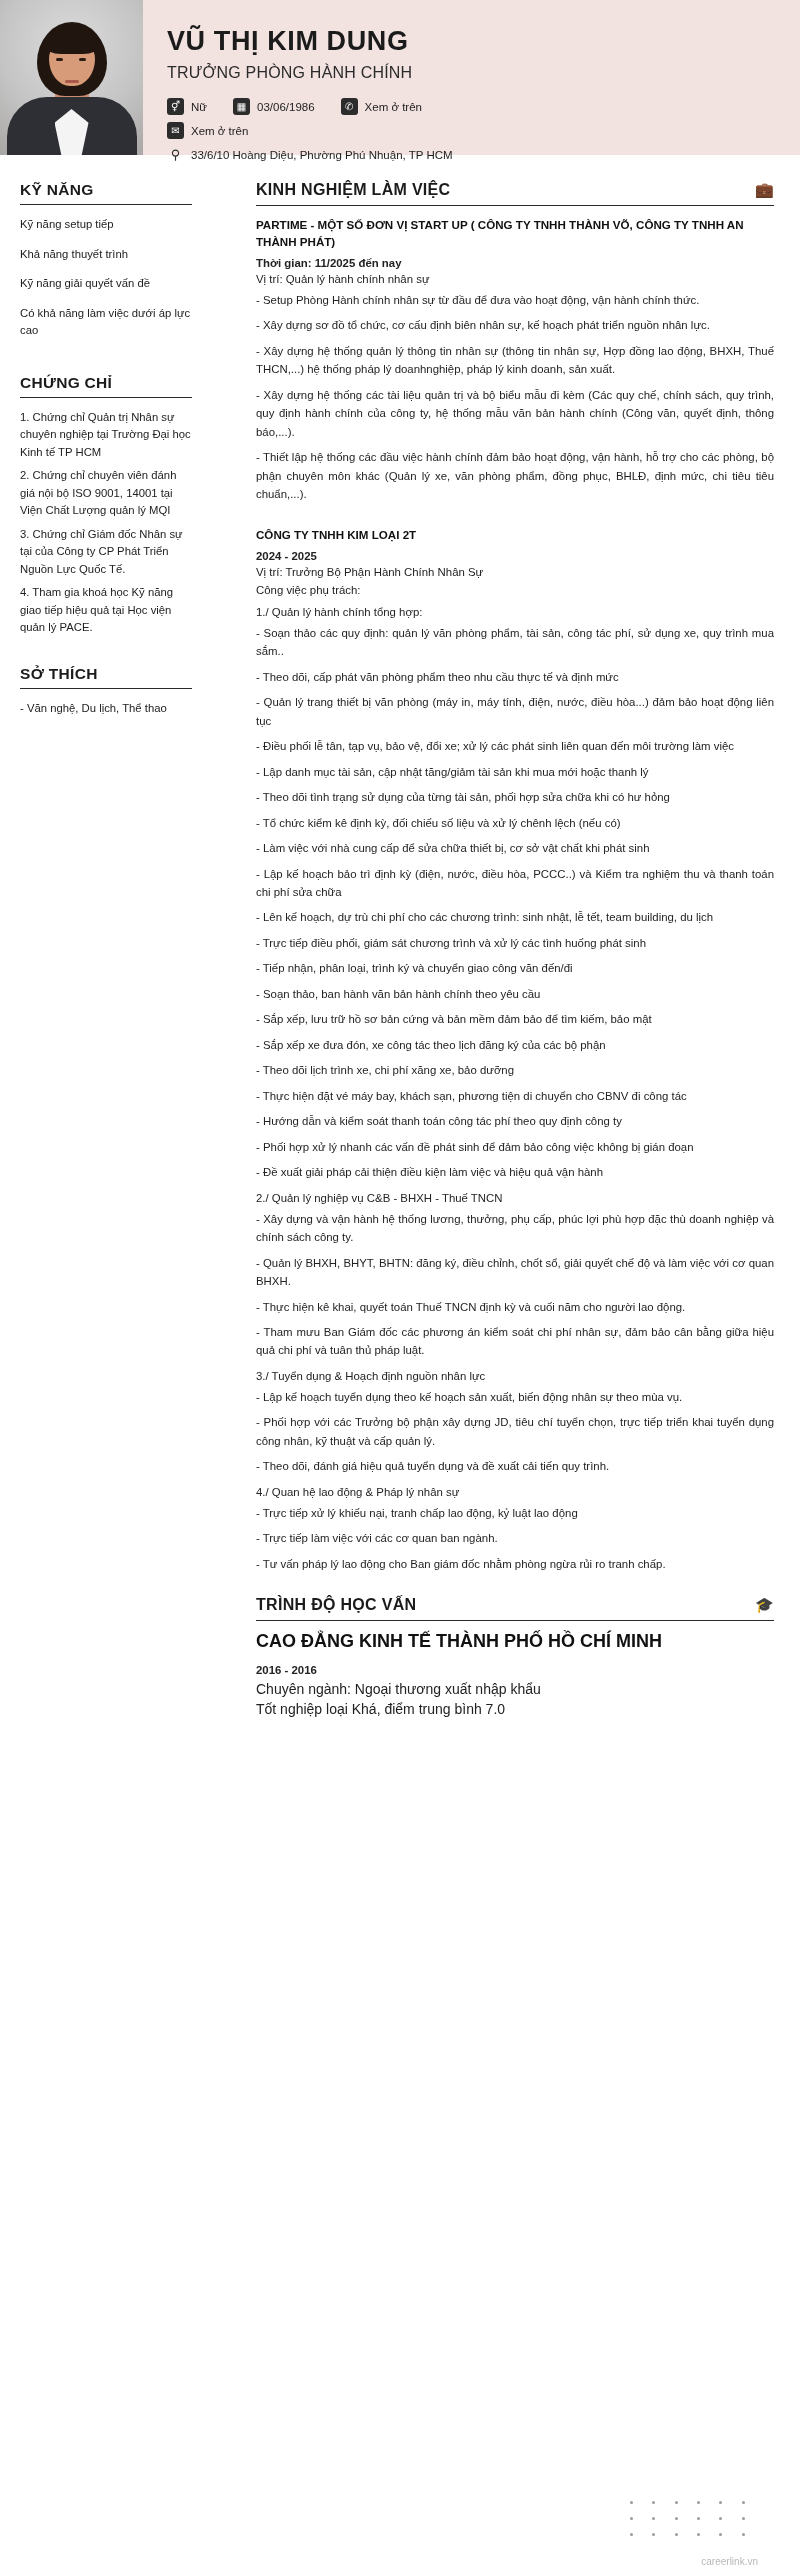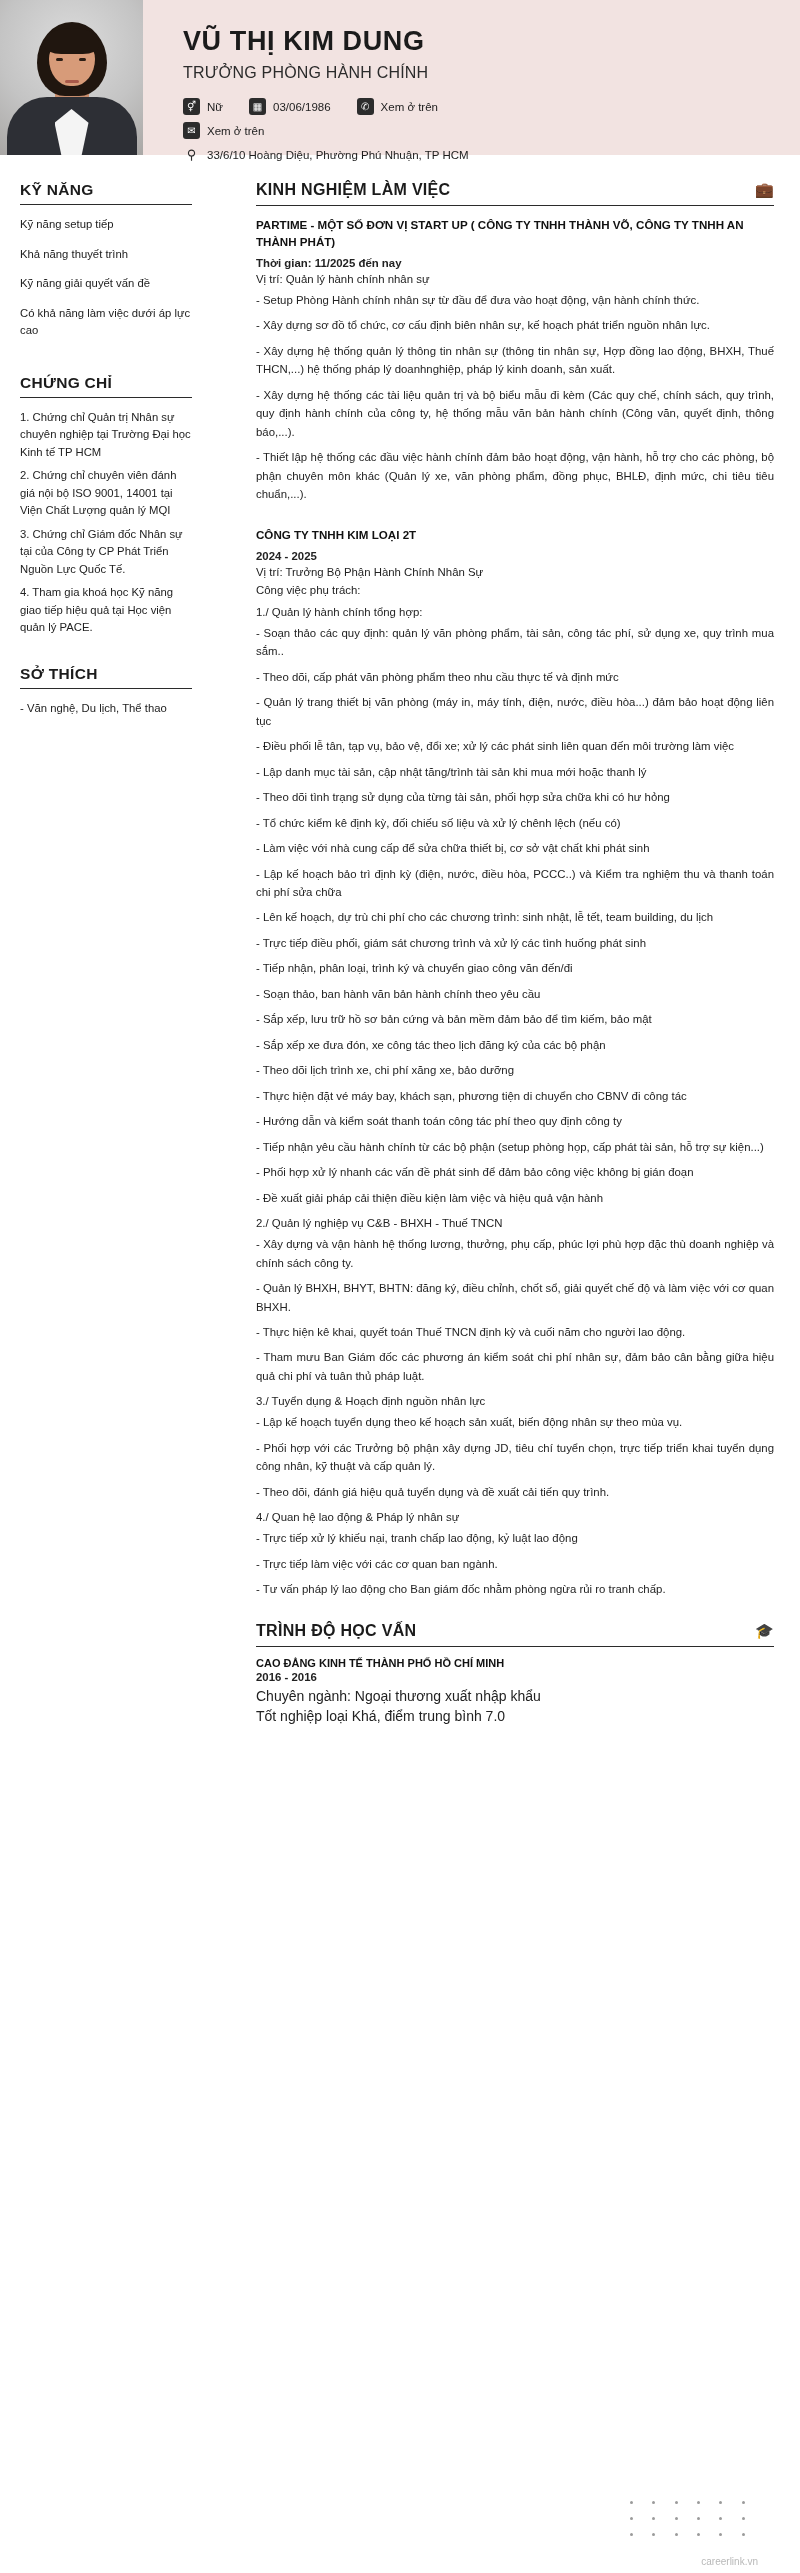--- a/index.html
+++ b/index.html
@@ -114,21 +114,20 @@
     position: absolute;
     left: 50%; transform: translateX(-50%);
     bottom: 0; width: 34px; height: 46px;
     background: #f4f4f4;
     clip-path: polygon(50% 0, 100% 30%, 80% 100%, 20% 100%, 0 30%);
     z-index: 3;
   }
   .name-block {
     padding: 26px 0 0 24px;
     flex: 1;
-    margin-left: 16px;
   }
   .name {
     font-size: 27px;
     font-weight: bold;
     letter-spacing: 0.6px;
     color: #1b1b1b;
     line-height: 1.15;
   }
   .role {
     font-size: 16px;
@@ -205,21 +204,21 @@
     text-align: justify;
     color: #232323;
   }
   .group-head {
     font-size: 11.4px;
     margin: 10px 0 6px;
     color: #232323;
   }
   .blk-gap { height: 16px; }
   .edu-school {
-    font-size: 11px; font-weight: bold; margin-bottom: 2px; color: #111;
+    font-size: 18px; font-weight: bold; margin-bottom: 12px; color: #111;
   }
   .edu-year { font-size: 11.4px; font-weight: bold; margin-bottom: 5px; }
   .edu-line { font-size: 14px; margin-bottom: 4px; }
   .dots {
     position: absolute;
     right: 40px; bottom: 28px;
     width: 130px; height: 44px;
     display: grid;
     grid-template-columns: repeat(6, 1fr);
     grid-template-rows: repeat(3, 1fr);
@@ -353,35 +352,34 @@
         <div class="job-meta">2024 - 2025</div>
         <div class="job-sub">Vị trí: Trưởng Bộ Phận Hành Chính Nhân Sự</div>
         <div class="job-sub">Công việc phụ trách:</div>
 
         <div class="group-head">1./ Quản lý hành chính tổng hợp:</div>
         <div class="bullets">
           <p>- Soạn thảo các quy định: quản lý văn phòng phẩm, tài sản, công tác phí, sử dụng xe, quy trình mua sắm..</p>
           <p>- Theo dõi, cấp phát văn phòng phẩm theo nhu cầu thực tế và định mức</p>
           <p>- Quản lý trang thiết bị văn phòng (máy in, máy tính, điện, nước, điều hòa...) đảm bảo hoạt động liên tục</p>
           <p>- Điều phối lễ tân, tạp vụ, bảo vệ, đổi xe; xử lý các phát sinh liên quan đến môi trường làm việc</p>
-          <p>- Lập danh mục tài sản, cập nhật tăng/trình tài sản khi mua mới hoặc thanh lý</p>
+          <p>- Lập danh mục tài sản, cập nhật tăng/giảm tài sản khi mua mới hoặc thanh lý</p>
           <p>- Theo dõi tình trạng sử dụng của từng tài sản, phối hợp sửa chữa khi có hư hỏng</p>
           <p>- Tổ chức kiểm kê định kỳ, đối chiếu số liệu và xử lý chênh lệch (nếu có)</p>
           <p>- Làm việc với nhà cung cấp để sửa chữa thiết bị, cơ sở vật chất khi phát sinh</p>
           <p>- Lập kế hoạch bảo trì định kỳ (điện, nước, điều hòa, PCCC..) và Kiểm tra nghiệm thu và thanh toán chi phí sửa chữa</p>
           <p>- Lên kế hoạch, dự trù chi phí cho các chương trình: sinh nhật, lễ tết, team building, du lịch</p>
           <p>- Trực tiếp điều phối, giám sát chương trình và xử lý các tình huống phát sinh</p>
           <p>- Tiếp nhận, phân loại, trình ký và chuyển giao công văn đến/đi</p>
           <p>- Soạn thảo, ban hành văn bản hành chính theo yêu cầu</p>
           <p>- Sắp xếp, lưu trữ hồ sơ bản cứng và bản mềm đảm bảo để tìm kiếm, bảo mật</p>
           <p>- Sắp xếp xe đưa đón, xe công tác theo lịch đăng ký của các bộ phận</p>
           <p>- Theo dõi lịch trình xe, chi phí xăng xe, bảo dưỡng</p>
           <p>- Thực hiện đặt vé máy bay, khách sạn, phương tiện di chuyển cho CBNV đi công tác</p>
           <p>- Hướng dẫn và kiểm soát thanh toán công tác phí theo quy định công ty</p>
-          <p>- Tiếp nhận yêu cầu hành chính từ các bộ phận (setup phòng họp, cấp phát tài sản, hỗ trợ sự kiện...)</p>
           <p>- Phối hợp xử lý nhanh các vấn đề phát sinh để đảm bảo công việc không bị gián đoạn</p>
           <p>- Đề xuất giải pháp cải thiện điều kiện làm việc và hiệu quả vận hành</p>
         </div>
 
         <div class="group-head">2./ Quản lý nghiệp vụ C&amp;B - BHXH - Thuế TNCN</div>
         <div class="bullets">
           <p>- Xây dựng và vận hành hệ thống lương, thưởng, phụ cấp, phúc lợi phù hợp đặc thù doanh nghiệp và chính sách công ty.</p>
           <p>- Quản lý BHXH, BHYT, BHTN: đăng ký, điều chỉnh, chốt sổ, giải quyết chế độ và làm việc với cơ quan BHXH.</p>
           <p>- Thực hiện kê khai, quyết toán Thuế TNCN định kỳ và cuối năm cho người lao động.</p>
           <p>- Tham mưu Ban Giám đốc các phương án kiểm soát chi phí nhân sự, đảm bảo cân bằng giữa hiệu quả chi phí và tuân thủ pháp luật.</p>

